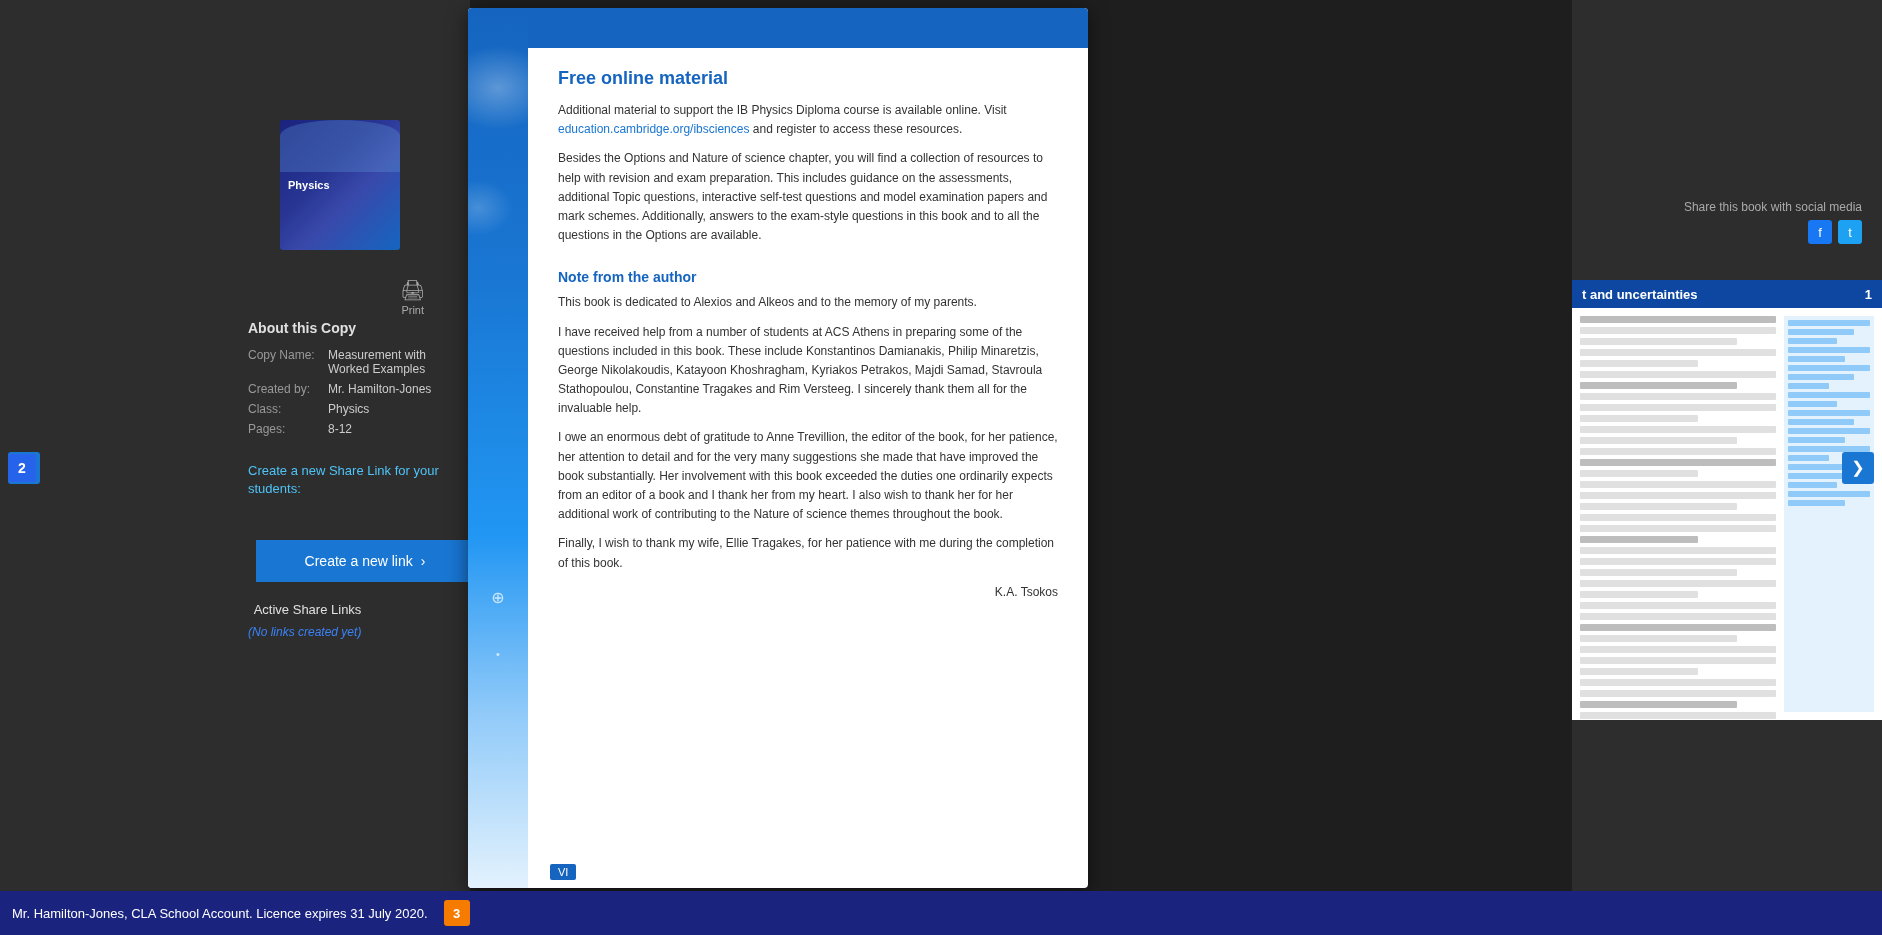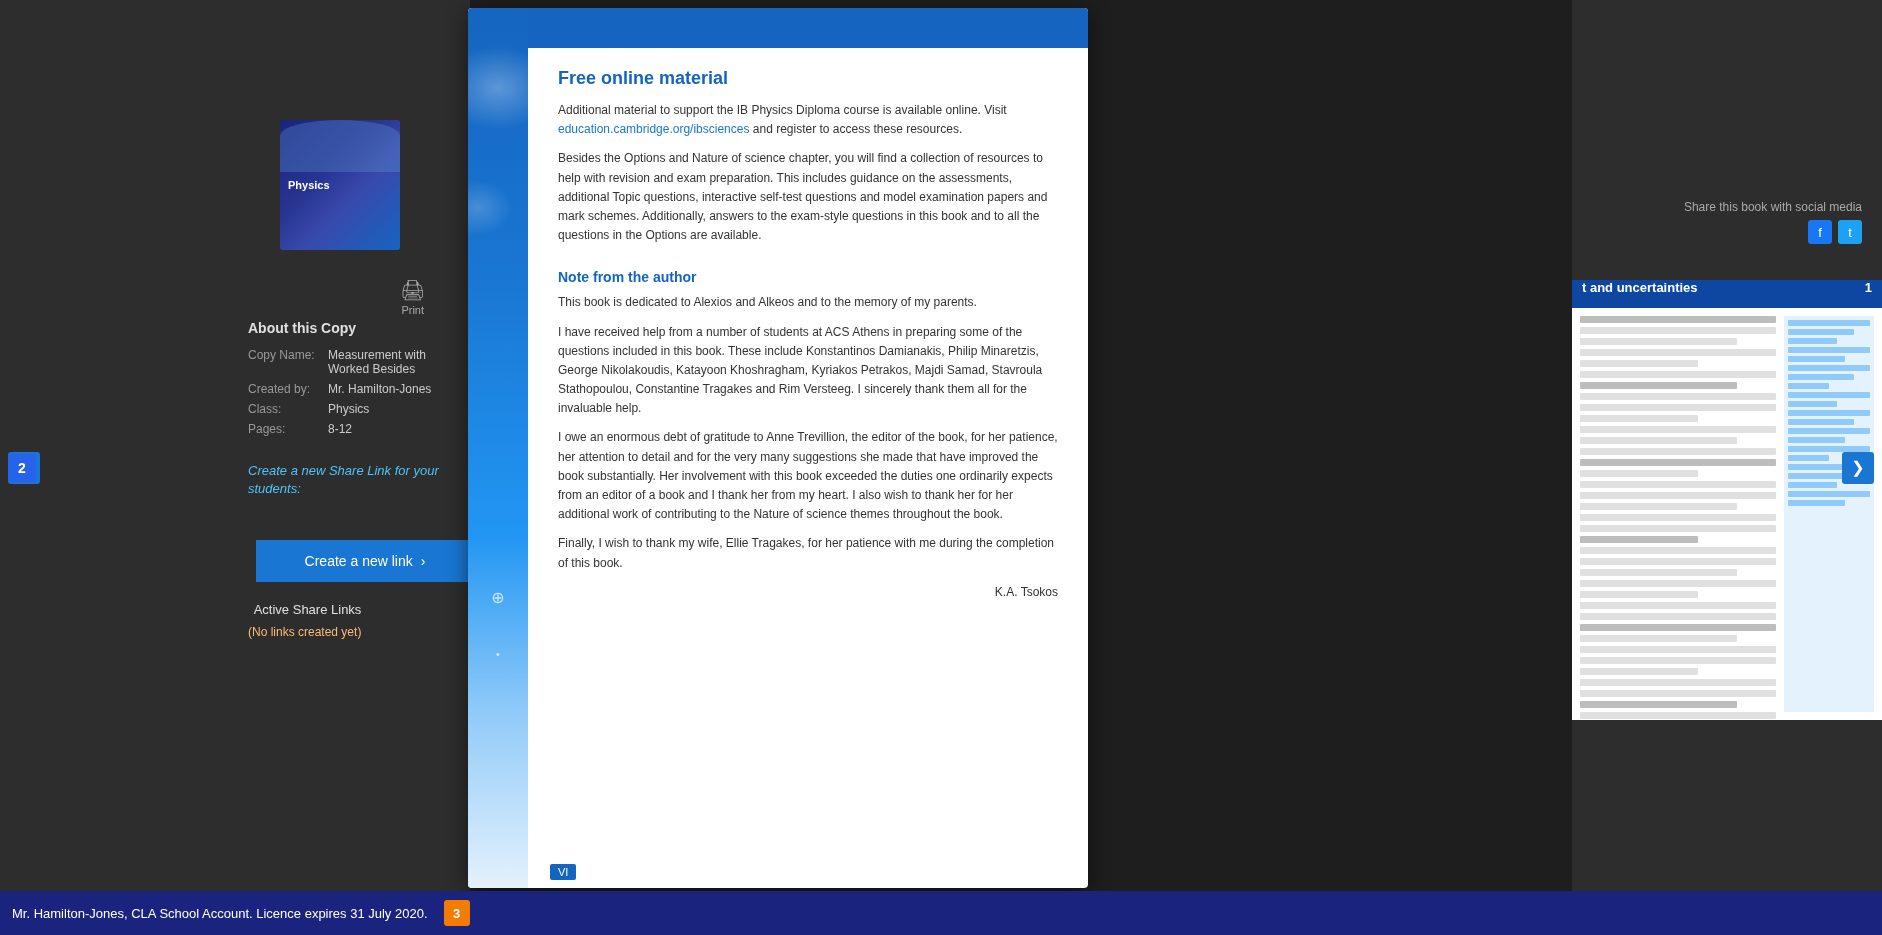--- a/index.html
+++ b/index.html
@@ -145,21 +145,20 @@
       width: 215px;
     }
     .share-text {
       color: #e0e0e0;
       font-size: 13px;
       margin-bottom: 14px;
       line-height: 1.4;
     }
     .share-text span {
       color: #4fc3f7;
-      font-style: italic;
     }
 
     
     .create-link-btn {
       position: absolute;
       top: 540px;
       left: 248px;
       width: 218px;
       height: 42px;
       background: #1976d2;
@@ -185,22 +184,23 @@
       left: 248px;
     }
     .active-links-title {
       color: #e0e0e0;
       font-size: 13px;
       font-weight: normal;
       margin-bottom: 8px;
       text-align: right;
     }
     .no-links-text {
-      color: #fdba74;
+      color: #3b82f6;
       font-size: 12px;
+      font-style: italic;
     }
 
     
     .bottom-bar {
       position: absolute;
       bottom: 0; left: 0;
       width: 100%;
       height: 44px;
       background: #1a237e;
       display: flex;
@@ -354,21 +354,21 @@
       right: 0;
       width: 310px;
       height: 440px;
       background: #1565c0;
       overflow: hidden;
     }
     .preview-header {
       background: #0d47a1;
       height: 28px;
       display: flex;
-      align-items: flex-start;
+      align-items: center;
       padding: 0 10px;
     }
     .preview-title {
       color: white;
       font-size: 13px;
       font-weight: bold;
     }
     .preview-number {
       color: white;
       font-size: 13px;
@@ -478,21 +478,21 @@
 
   <div class="print-area">
     <span class="print-icon">🖨</span>
     <span>Print</span>
   </div>
 
   <div class="about-section">
     <div class="about-title">About this Copy</div>
     <div class="about-row">
       <span class="about-label">Copy Name:</span>
-      <span class="about-value">Measurement with Worked Besides</span>
+      <span class="about-value">Measurement with Worked Examples</span>
     </div>
     <div class="about-row">
       <span class="about-label">Created by:</span>
       <span class="about-value">Mr. Hamilton-Jones</span>
     </div>
     <div class="about-row">
       <span class="about-label">Class:</span>
       <span class="about-value">Physics</span>
     </div>
     <div class="about-row">

